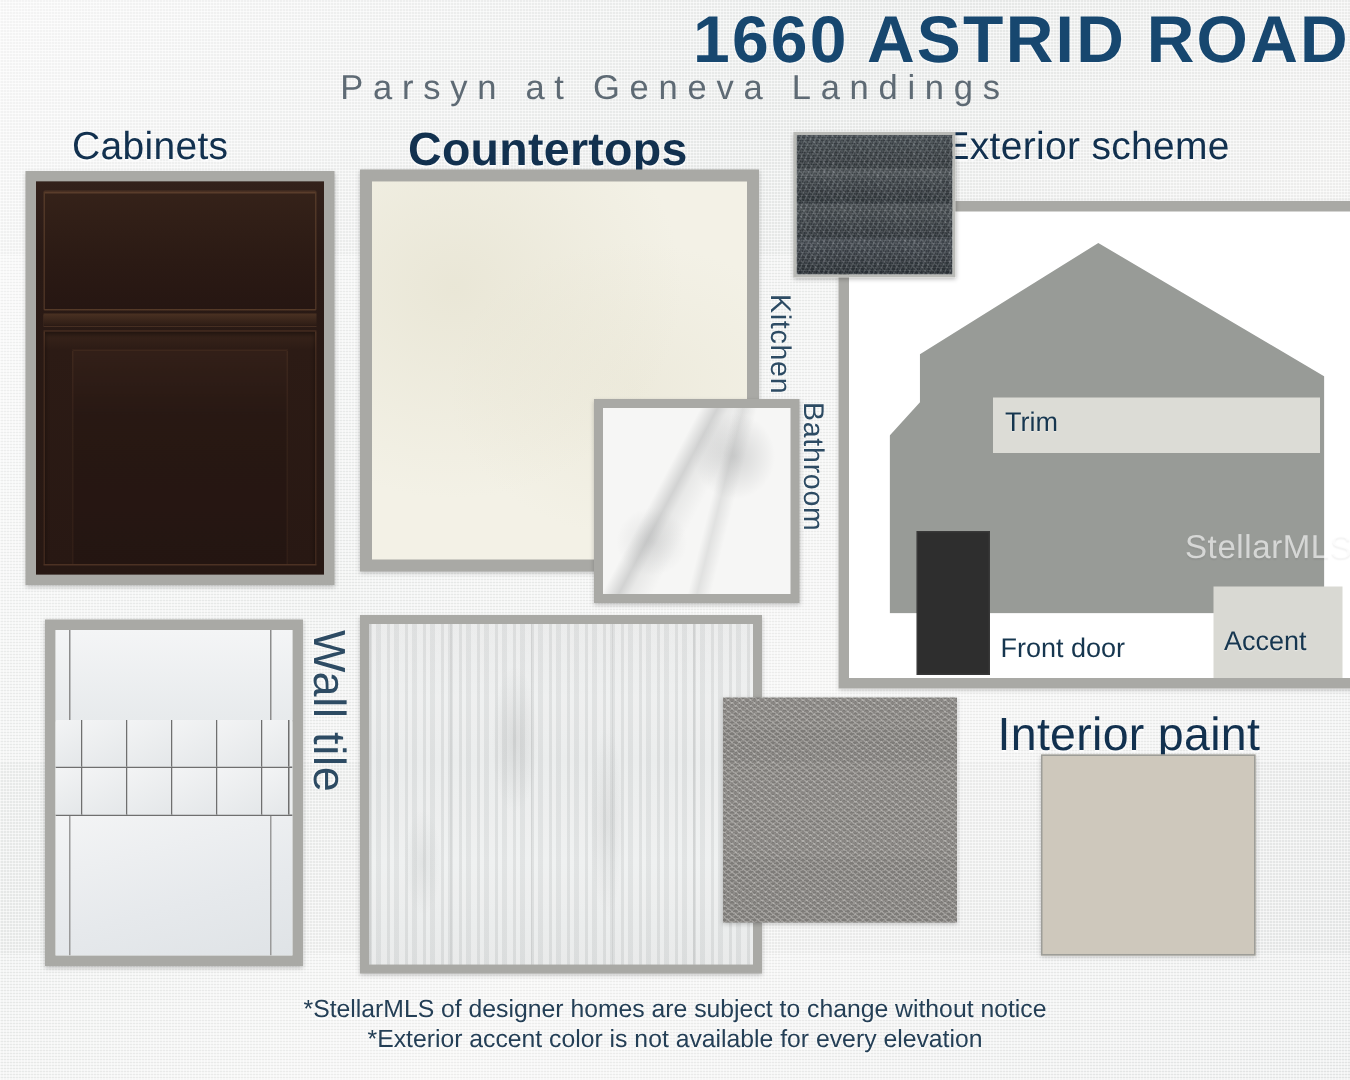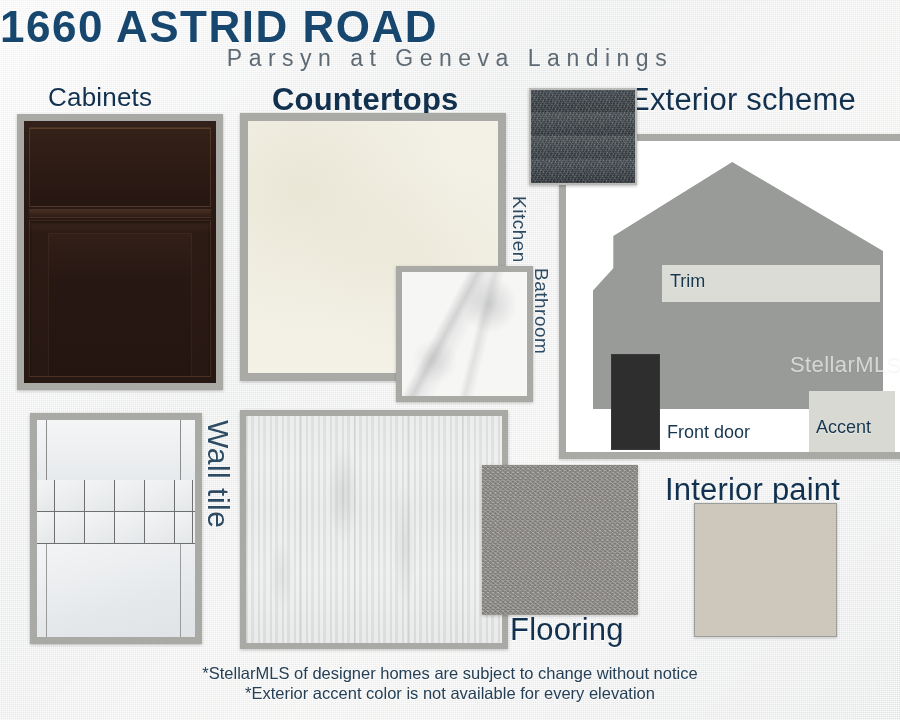--- a/index.html
+++ b/index.html
@@ -29,21 +29,21 @@
     color:#12314f;
     font-weight:400;
     letter-spacing:.2px;
     text-shadow:0 1px 1px rgba(255,255,255,.9);
     white-space:nowrap;
   }
 
   
   #title{
     position:absolute;left:0;right:0;top:4px;
-    text-align:left;
+    text-align:right;
     font-size:44px;line-height:46px;
     font-weight:bold;
     color:#17476f;
     letter-spacing:1.5px;
     text-shadow:0 1px 2px rgba(255,255,255,.85);
   }
   #subtitle{
     position:absolute;left:0;right:0;top:48px;
     text-align:center;
     font-size:23px;line-height:20px;
@@ -120,21 +120,21 @@
     color:#2d4b63;
     writing-mode:vertical-rl;
     text-orientation:mixed;
     letter-spacing:.5px;
     text-shadow:0 1px 1px rgba(255,255,255,.8);
   }
   #lbl-kitchen{left:508px;top:196px;font-size:19px;}
   #lbl-bathroom{left:530px;top:268px;font-size:19px;}
 
   
-  #lbl-exterior{left:629px;top:82px;font-size:31px;}
+  #lbl-exterior{left:629px;top:82px;font-size:26px;}
   #ext-panel{
     position:absolute;left:559px;top:110px;width:393px;height:325px;
     background:#ffffff;
     border:7px solid #a9a9a5;
     box-sizing:border-box;
     box-shadow:0 1px 3px rgba(0,0,0,.20);
     overflow:hidden;
     margin-top:24px;
   }
   .house-body{
@@ -358,21 +358,20 @@
       </div>
       <div class="tile-bot"></div>
     </div>
   </div>
   <div class="vlabel lbl" id="lbl-walltile">Wall tile</div>
 
   <div class="frame" id="floor-frame">
     <div class="fill"></div>
   </div>
   <div id="carpet"></div>
-  <div class="lbl" id="lbl-flooring">Flooring</div>
 
   <div class="lbl" id="lbl-interior">Interior paint</div>
   <div id="paint"></div>
 
   <div id="notes">
     <div>*StellarMLS of designer homes are subject to change without notice</div>
     <div>*Exterior accent color is not available for every elevation</div>
   </div>
 
 </div>

